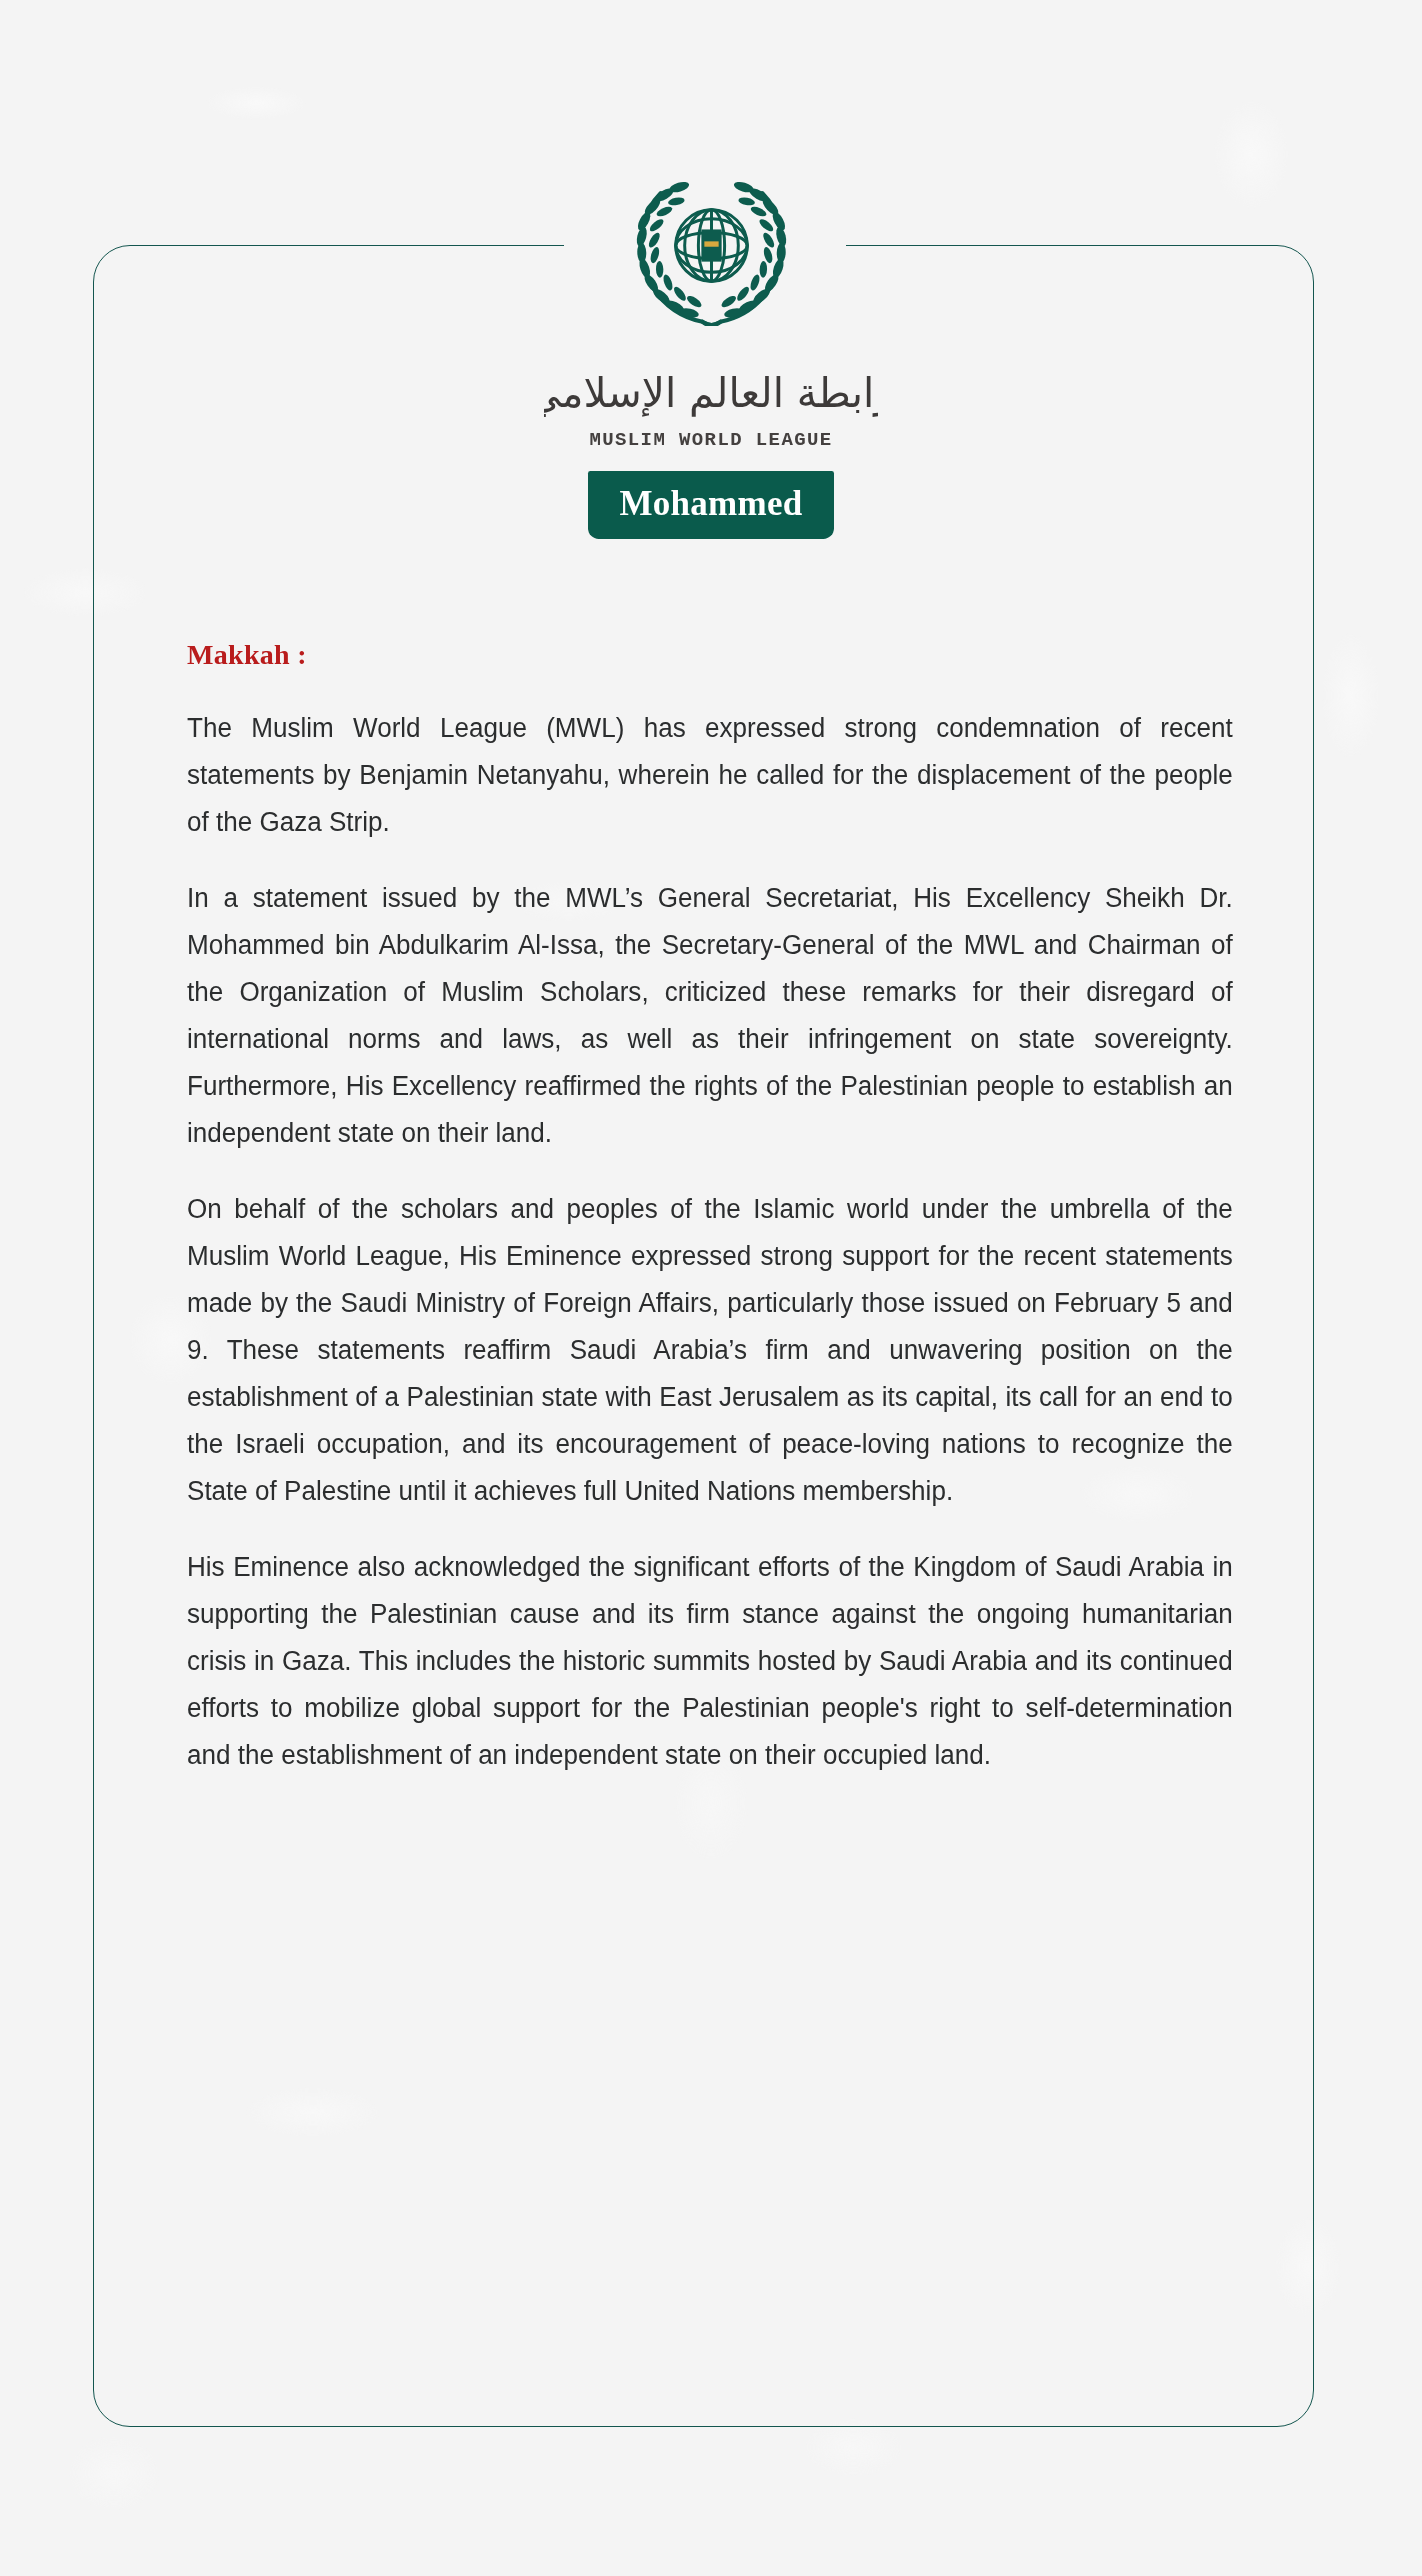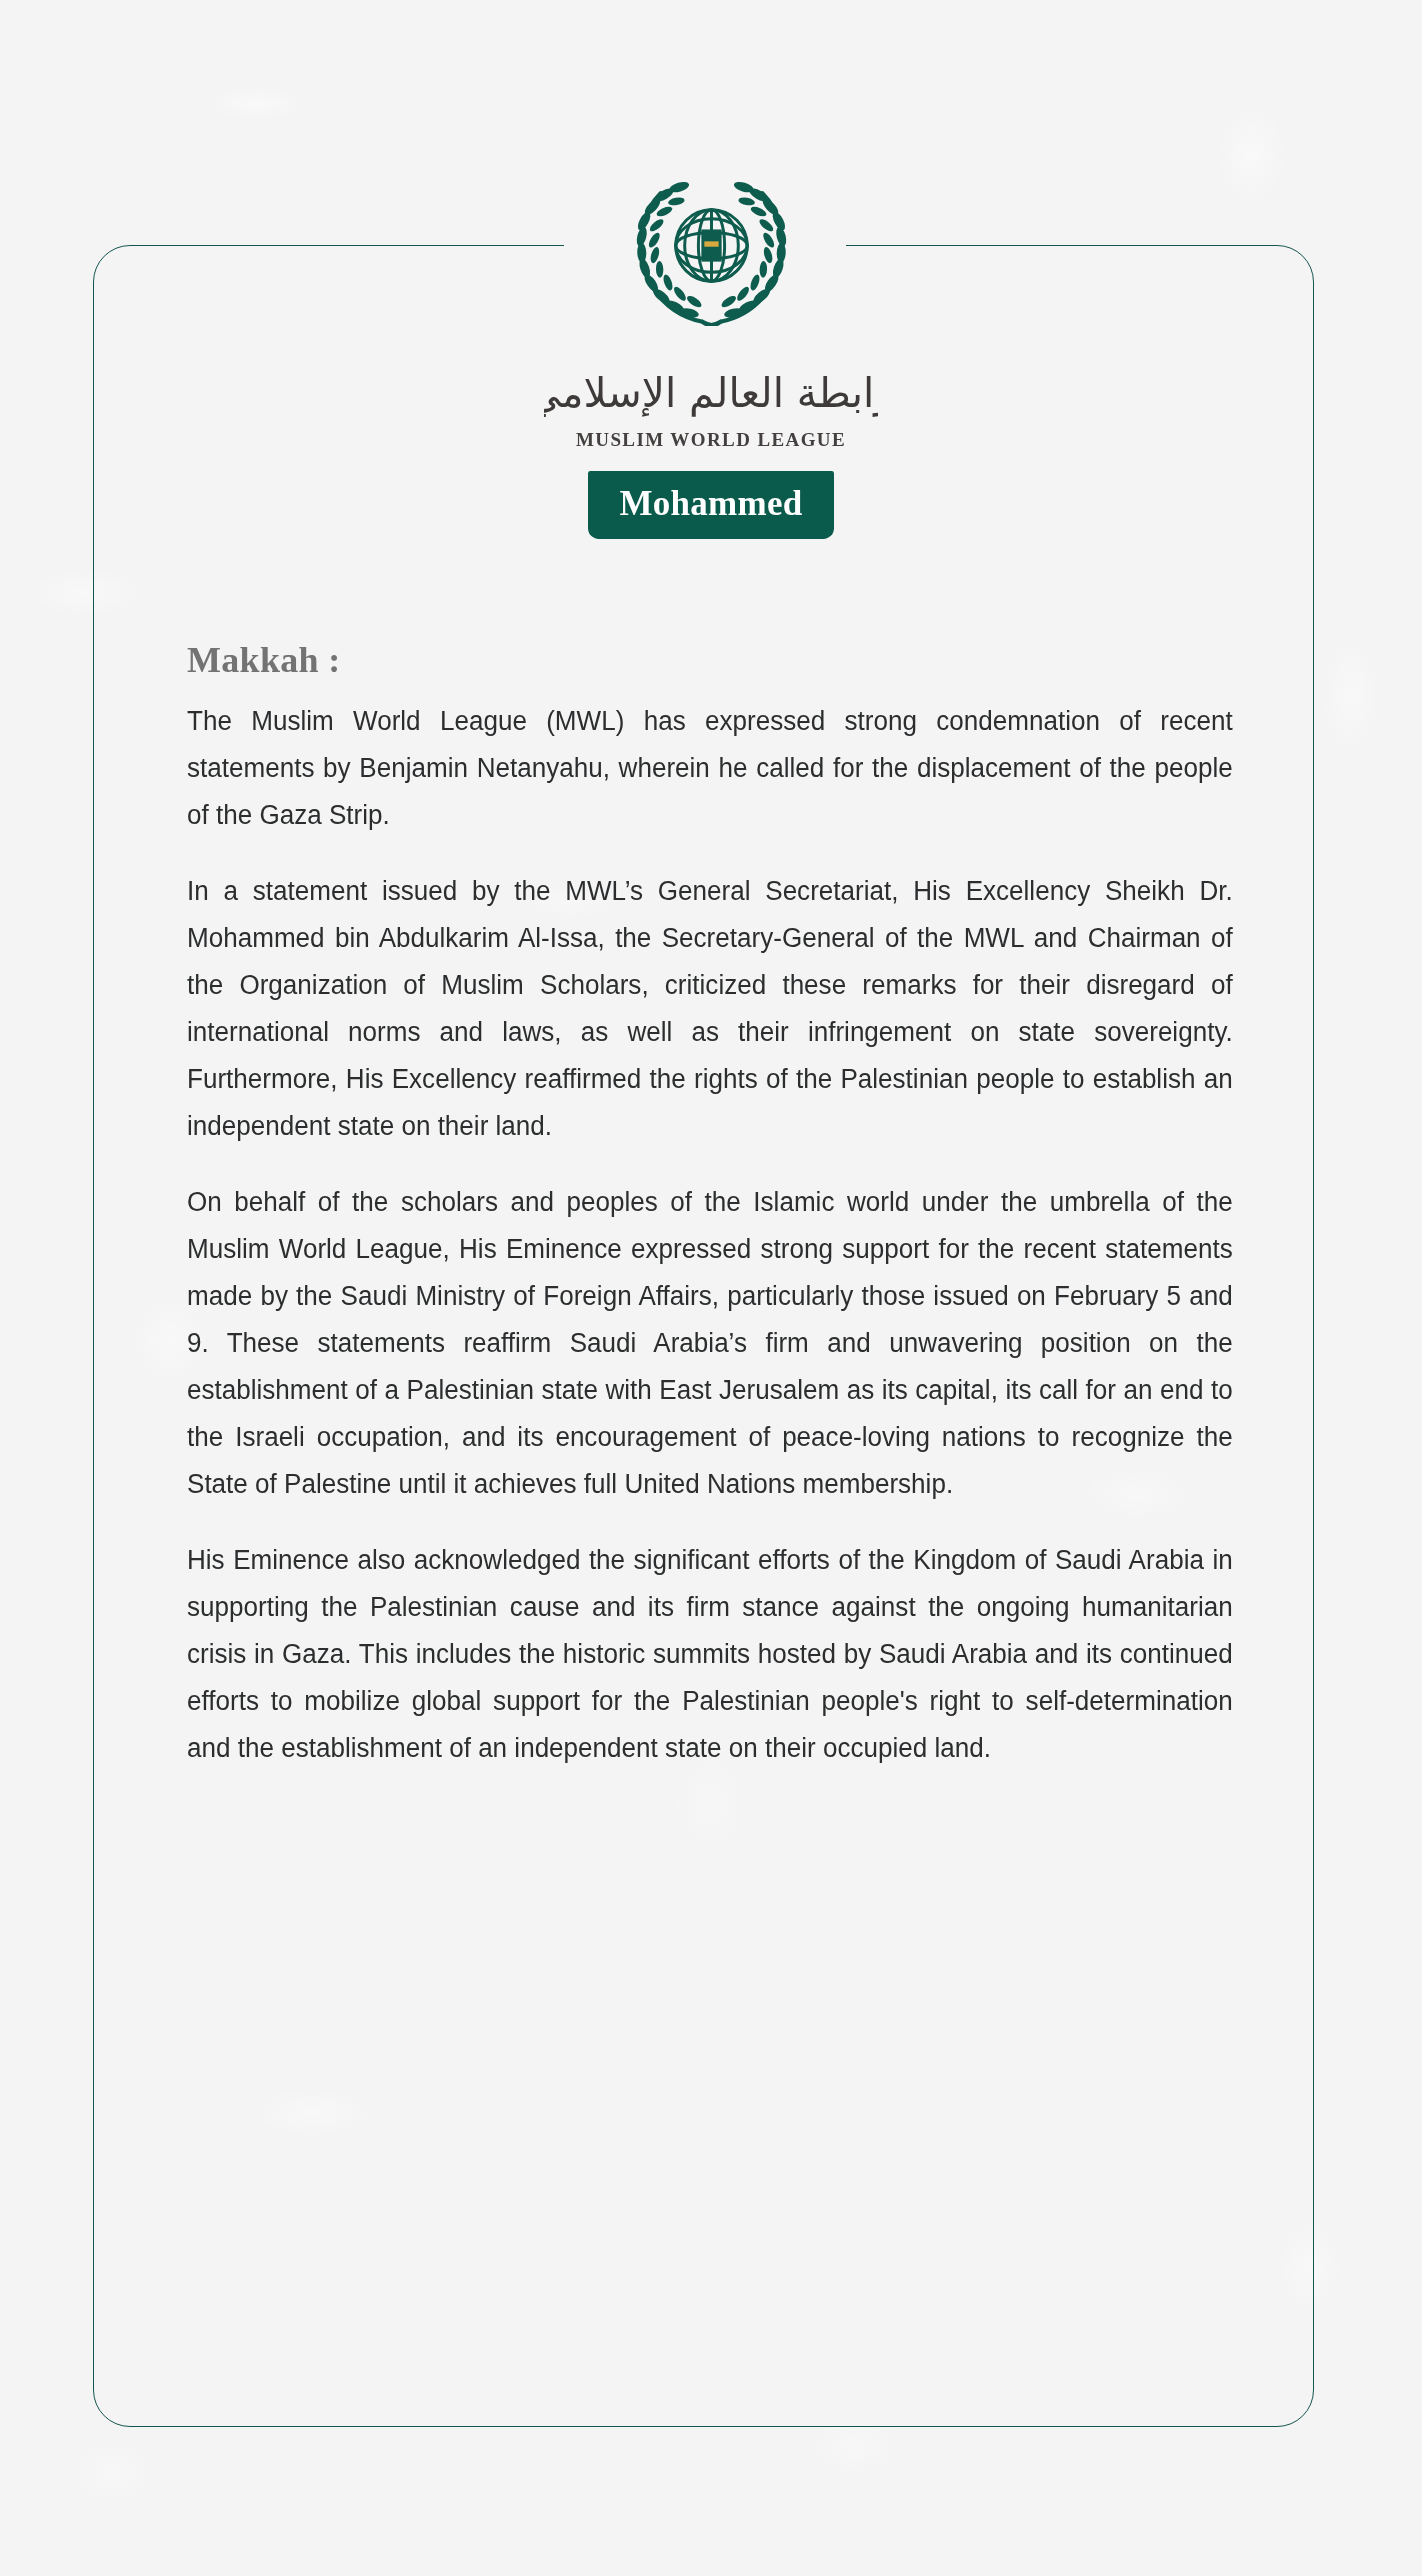--- a/index.html
+++ b/index.html
@@ -80,21 +80,21 @@
 
   .wordmark-ar {
     margin-top: 26px;
     width: 334px;
     height: 73px;
     display: block;
   }
 
   .wordmark-en {
     margin-top: 3.6px;
-    font-family: Liberation Serif, serif;
+    font-family: Liberation Mono, monospace;
     font-weight: 700;
     font-size: 19px;
     letter-spacing: 1.4px;
     color: #44403f;
   }
 
   .badge {
     margin-top: 20px;
     background: #0a5b4c;
     color: #ffffff;
@@ -111,24 +111,24 @@
   .content {
     position: absolute;
     left: 187px;
     top: 639px;
     width: 1046px;
   }
 
   .city {
     font-family: "Liberation Serif", serif;
     font-weight: 700;
-    font-size: 36px;
-    color: #737373;
+    font-size: 28px;
+    color: #b91c1c;
     letter-spacing: 0.3px;
-    margin-bottom: 17px;
+    margin-bottom: 34px;
   }
 
   .para {
     font-family: "Liberation Sans Narrow", "Liberation Sans", sans-serif;
     font-stretch: condensed;
     font-size: 27px;
     line-height: 47px;
     color: #2b2d2e;
     text-align: justify;
     text-justify: inter-word;

